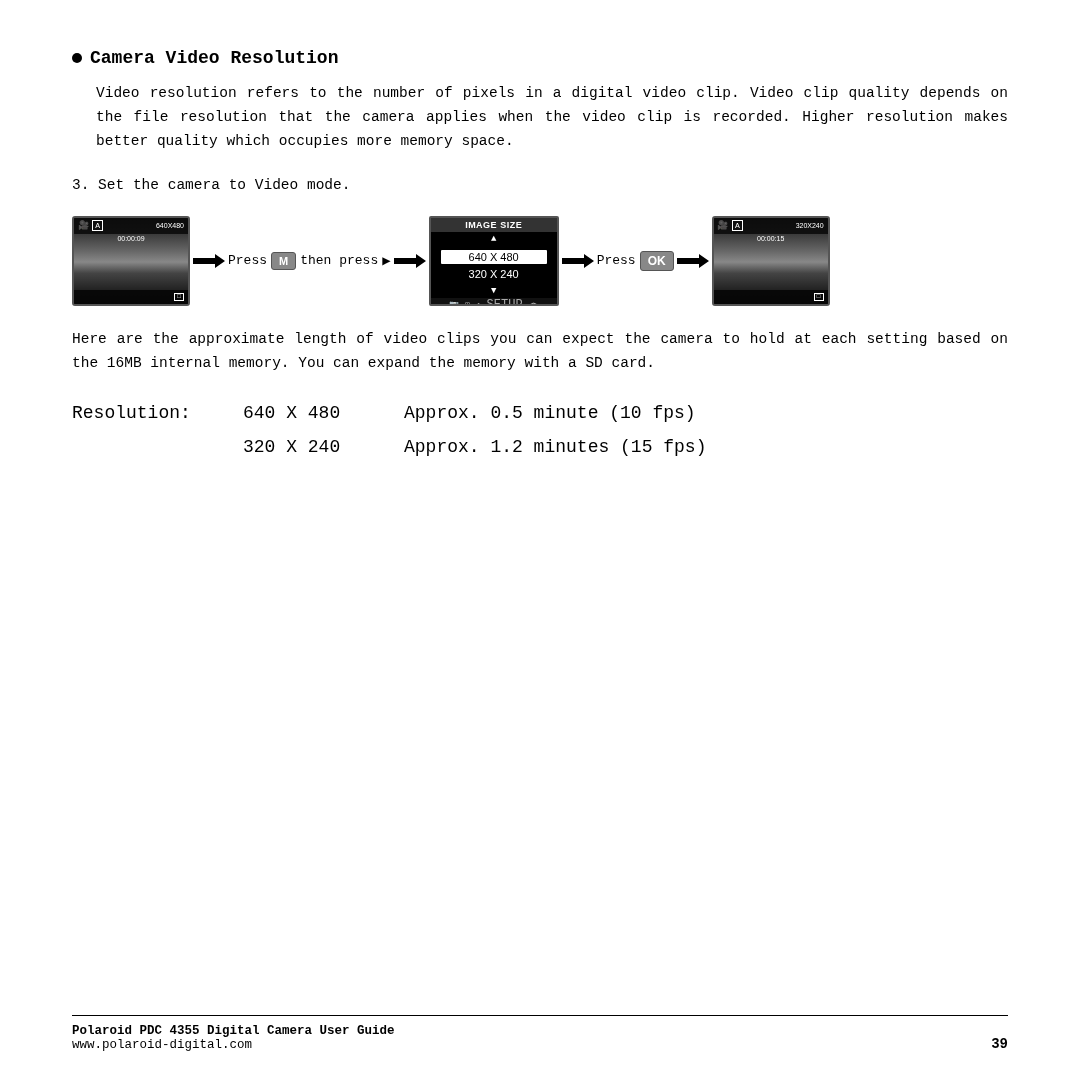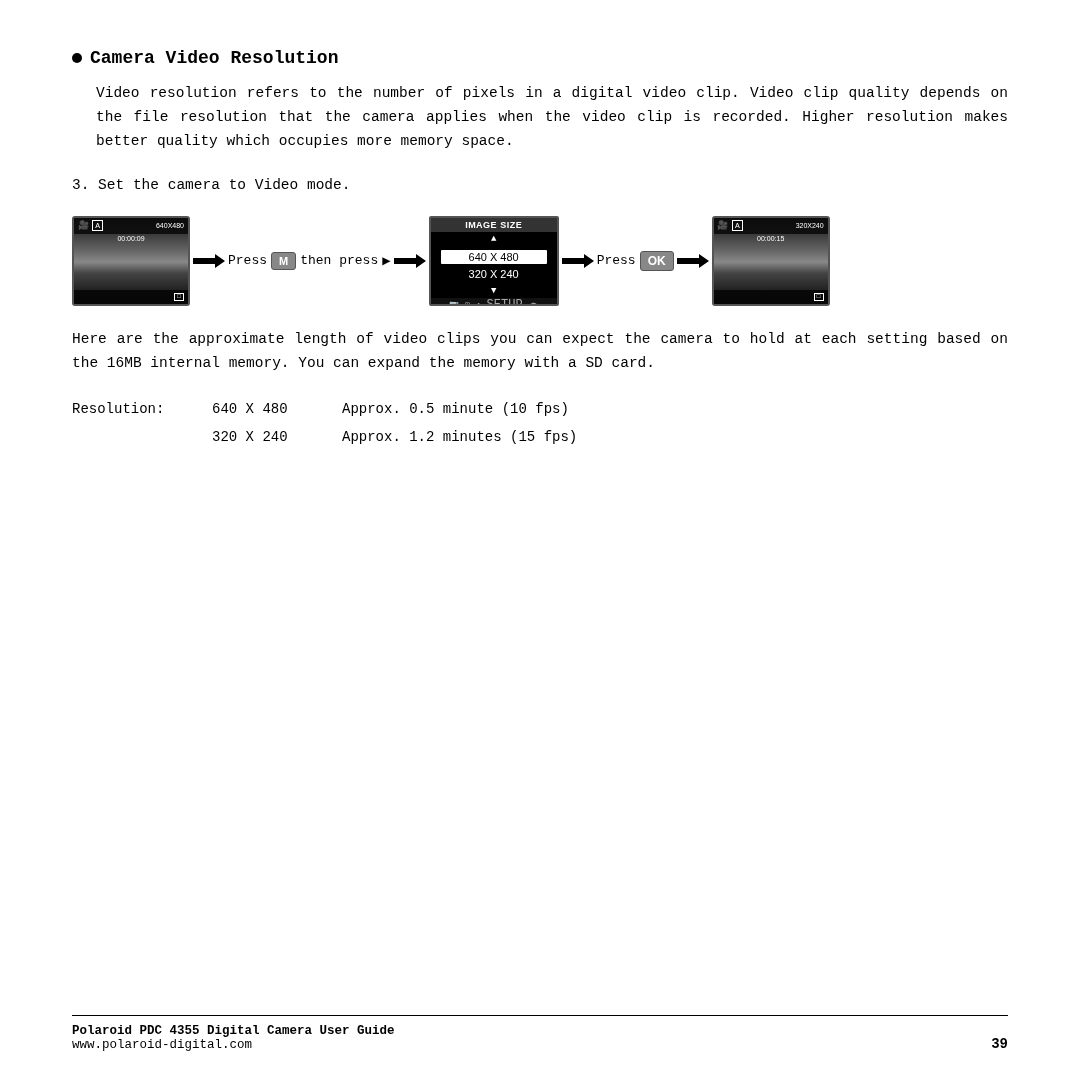--- a/index.html
+++ b/index.html
@@ -218,23 +218,24 @@
     }
     .resolution-table {
       display: flex;
       flex-direction: column;
       gap: 4px;
       margin-top: 8px;
     }
     .resolution-row {
       display: flex;
       align-items: center;
-      font-size: 14px;
+      font-size: 18px;
       font-family: 'Courier New', Courier, monospace;
       line-height: 1.7;
+      gap: 31px;
     }
     .res-label {
       width: 140px;
       flex-shrink: 0;
     }
     .res-value {
       width: 130px;
       flex-shrink: 0;
     }
     .res-approx {

